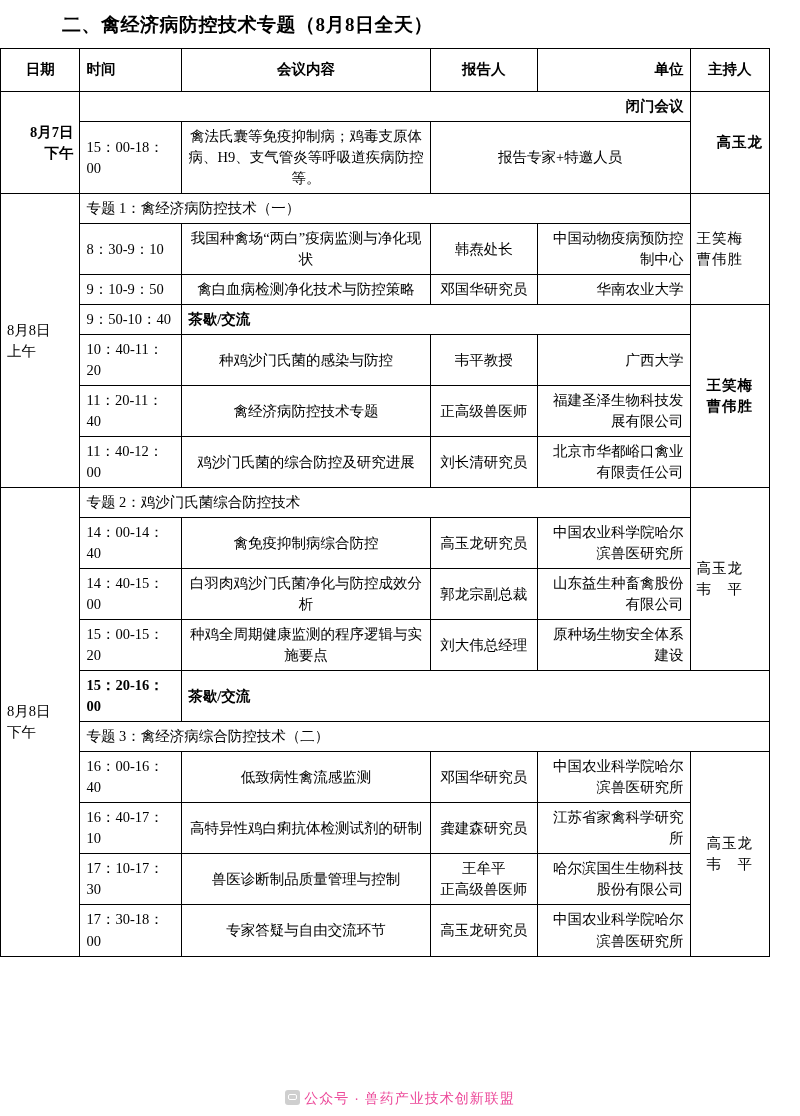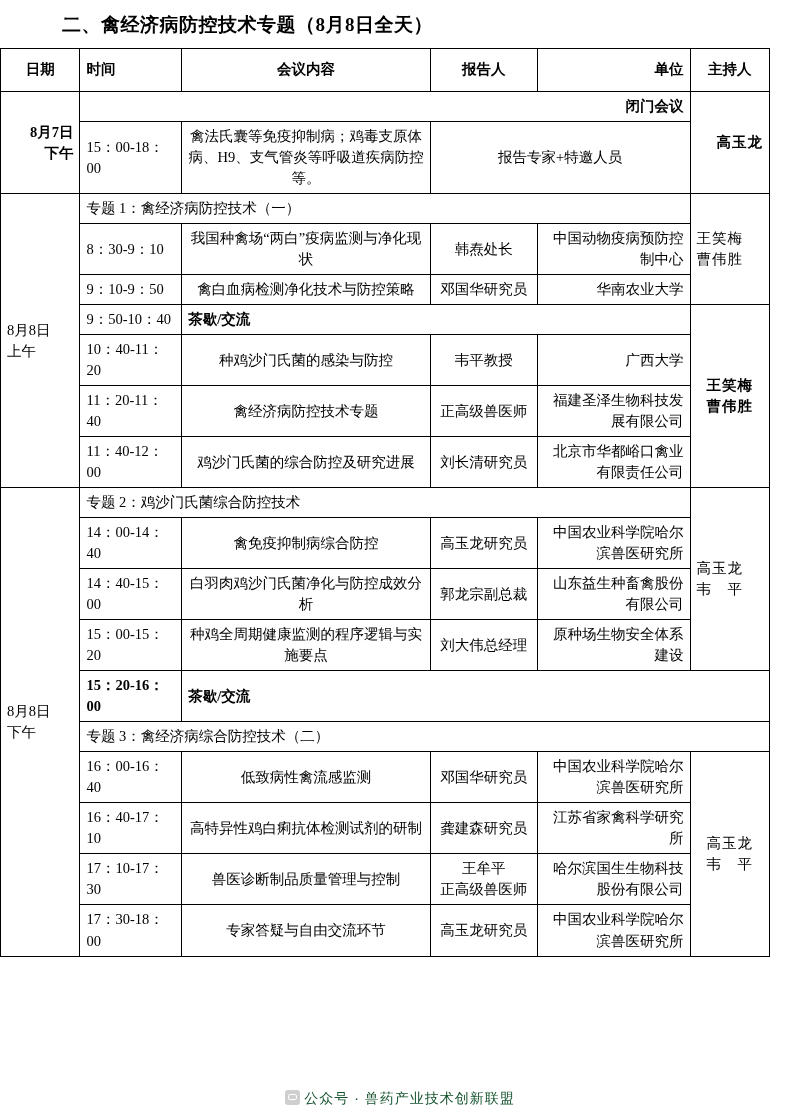--- a/index.html
+++ b/index.html
@@ -78,21 +78,21 @@
     text-align: center;
     font-size: 15px;
     line-height: 1.5;
   }
   .watermark {
     position: absolute;
     left: 0;
     right: 0;
     bottom: 8px;
     text-align: center;
-    color: #14532d;
+    color: #ec4899;
     font-size: 14px;
     letter-spacing: 1px;
     font-family: "Liberation Sans", sans-serif;
     pointer-events: none;
   }
   .wm-badge {
     display: inline-block;
     width: 15px;
     height: 15px;
     background: #cfcfcf;

